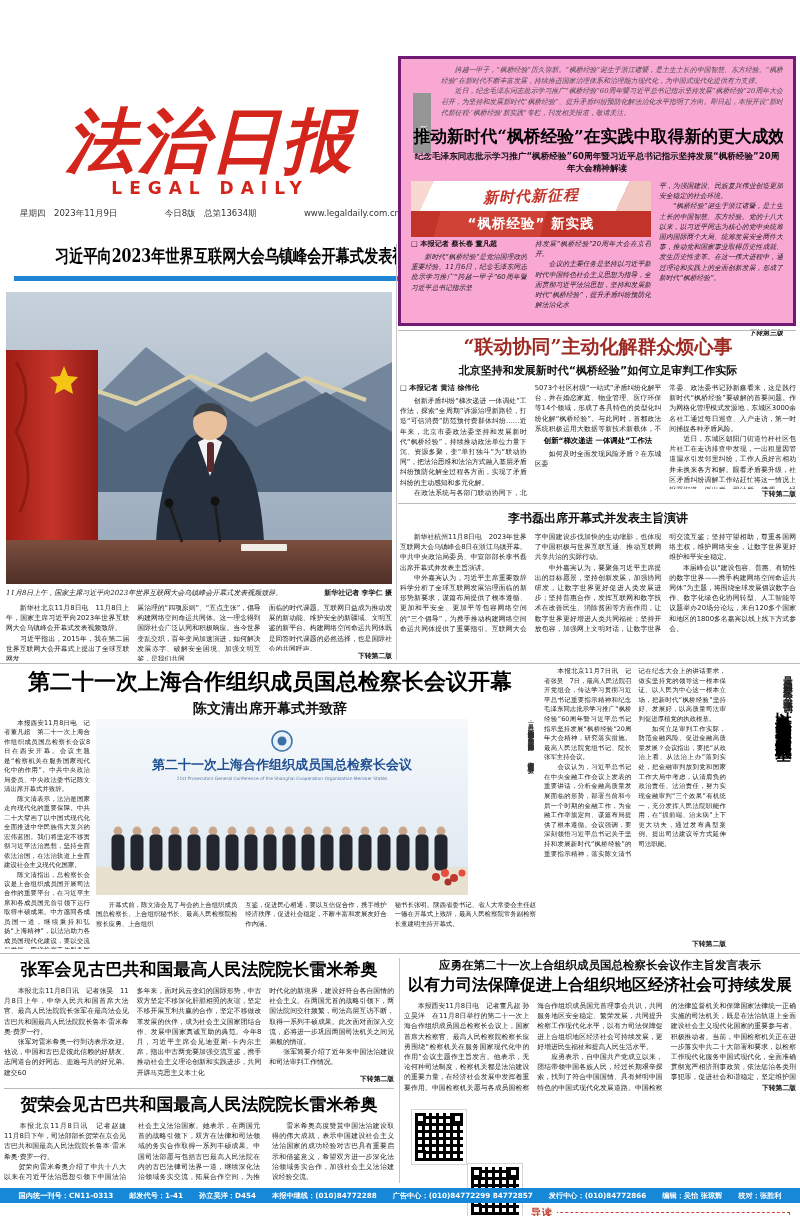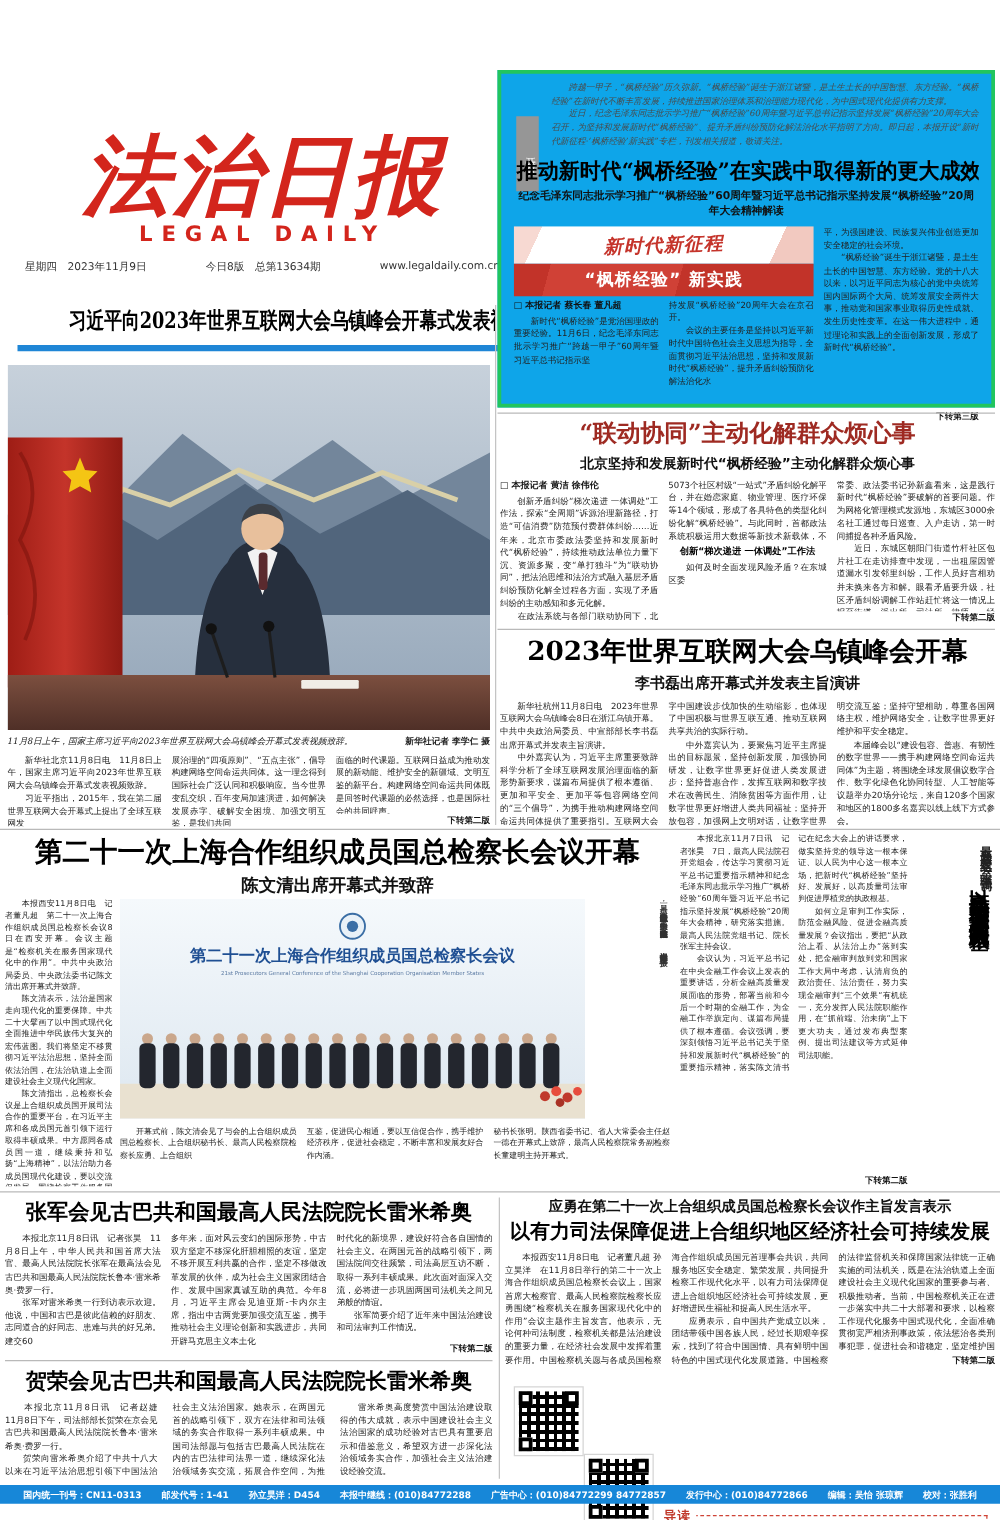--- a/index.html
+++ b/index.html
@@ -20,36 +20,36 @@
   .mast-title{font-family:"DejaVu Serif","Liberation Serif",serif;font-style:italic;font-weight:bold;
               color:#d3251c;font-size:70px;line-height:1.0;text-align:center;letter-spacing:2px;}
   .mast-sub{color:#d3251c;font-weight:bold;font-size:17px;letter-spacing:7px;text-align:center;margin-top:2px;}
   .mast-info{display:flex;justify-content:space-between;font-size:8.5px;color:#333;padding:0 8px;margin-top:10px;}
   .bluebar{position:absolute;left:2px;top:170px;width:392px;height:5px;background:#1f86d6;}
   
   .lead-hl{font-weight:bold;font-size:18px;color:#000;}
   
   .photo{overflow:hidden;}
   
-  .ybox{border:3px solid #22c55e;background:#0ea5e9;padding:6px 10px;box-sizing:border-box;}
+  .ybox{border:3px solid #701a75;background:#f9a8d4;padding:6px 10px;box-sizing:border-box;}
   .kaipian{position:absolute;left:12px;top:34px;width:16px;height:56px;background:#969696;color:#fff;
            writing-mode:vertical-rl;font-size:8.5px;letter-spacing:3px;text-align:center;padding:2px 1px;}
   .fq-intro{margin-left:30px;font-family:"DejaVu Serif","Liberation Serif",serif;font-style:italic;
             font-size:6.9px;line-height:1.55;color:#4a4a4a;text-align:justify;white-space:pre-line;height:56px;overflow:hidden;}
   .fq-hl{font-weight:bold;font-size:17px;color:#000;}
   .fq-sub{font-size:8.6px;font-weight:bold;text-align:center;margin-top:3px;color:#111;}
   .fq-grid{display:grid;grid-template-columns:116px 116px 1fr;grid-template-rows:58px auto;column-gap:8px;margin-top:6px;}
   .banner{grid-column:1/3;grid-row:1;position:relative;overflow:hidden;}
   .banner-top{height:30px;display:flex;align-items:center;justify-content:center;
               background:linear-gradient(115deg,#f7d9d2 0 9%,#fff 9% 86%,#f2c9c0 86%);}
   .banner-script{font-family:"DejaVu Serif","Liberation Serif",serif;font-style:italic;font-weight:bold;
                  color:#c5342b;font-size:15px;transform:rotate(-2deg);letter-spacing:1px;}
   .banner-red{height:26px;background:linear-gradient(105deg,#c23329 0 12%,#d04136 12% 55%,#c23329 55%);
               color:#fff;font-weight:bold;font-size:13.5px;display:flex;align-items:center;justify-content:center;letter-spacing:1px;}
-  .fq-col{font-size:6.8px;line-height:1.5;text-align:justify;white-space:pre-line;overflow:hidden;color:#222;}
+  .fq-col{font-size:6.8px;line-height:1.5;text-align:justify;white-space:pre-line;overflow:hidden;color:#222;font-style:italic;}
   .fq-c3{grid-column:3;grid-row:1/3;display:flex;flex-direction:column;}
   .byline{font-size:7.2px;font-weight:bold;color:#111;margin-bottom:3px;}
   
   .bj-hl{font-weight:bold;font-size:19px;color:#9e2a22;}
   .art-sub{font-size:11px;font-weight:bold;text-align:center;color:#111;margin-top:3px;}
   .cols{display:flex;gap:8px;margin-top:5px;}
   .cols>div{flex:1;min-width:0;}
   .colflex{display:flex;flex-direction:column;}
   .colflex .body-txt{flex:1;}
   .subhead{font-size:7.4px;font-weight:bold;text-align:center;margin:3px 0;color:#000;}
@@ -188,21 +188,21 @@
     </div>
   </section>
 
   <div class="hr" style="left:398px;top:330px;width:398px;"></div>
   <div class="vr" style="left:396px;top:244px;height:416px;"></div>
 
   <section class="abs" style="left:400px;top:334px;width:396px;height:166px;">
     <div class="fitbox">
       <span class="fit bj-hl serif">“联动协同”主动化解群众烦心事</span>
     </div>
-    <div class="art-sub">北京坚持和发展新时代“枫桥经验”主动化解群众烦心事</div>
+    <div class="art-sub">北京坚持和发展新时代“枫桥经验”如何立足审判工作实际</div>
     <div class="cols" style="height:116px;">
       <div style="min-width:0;">
         <div class="byline">□ 本报记者 黄洁 徐伟伦</div>
         <div class="body-txt" style="height:100px;">　　创新矛盾纠纷“梯次递进 一体调处”工作法，探索“全周期”诉源治理新路径，打造“可信消费”防范预付费群体纠纷……近年来，北京市委政法委坚持和发展新时代“枫桥经验”，持续推动政法单位力量下沉、资源多聚，变“单打独斗”为“联动协同”，把法治思维和法治方式融入基层矛盾纠纷预防化解全过程各方面，实现了矛盾纠纷的主动感知和多元化解。
 　　在政法系统与各部门联动协同下，北京先后设立3个市级、24个区级、334个街乡级和</div>
       </div>
       <div class="colflex" style="min-width:0;">
         <div class="body-txt" style="flex:1;">5073个社区村级“一站式”矛盾纠纷化解平台，并在婚恋家庭、物业管理、医疗环保等14个领域，形成了各具特色的类型化纠纷化解“枫桥经验”。与此同时，首都政法系统积极运用大数据等新技术新载体，不断提升对矛盾纠纷的预防、研判与化解能力，推动新时代“枫桥经验”现代化。近日，北京市东城区委政法委、西城区人民法院、石景山区信访办被评为全国“枫桥式工作法”单位。</div>
         <div class="subhead">创新“梯次递进 一体调处”工作法</div>
         <div class="body-txt" style="height:11px;">　　如何及时全面发现风险矛盾？在东城区委</div>
@@ -211,23 +211,20 @@
         <div class="body-txt" style="flex:1;">常委、政法委书记孙新鑫看来，这是践行新时代“枫桥经验”要破解的首要问题。作为网格化管理模式发源地，东城区3000余名社工通过每日巡查、入户走访，第一时间捕捉各种矛盾风险。
 　　近日，东城区朝阳门街道竹杆社区包片社工在走访排查中发现，一出租屋因管道漏水引发邻里纠纷，工作人员好言相劝并未换来各方和解。眼看矛盾要升级，社区矛盾纠纷调解工作站赶忙将这一情况上报至街道。派出所、司法所、律师……经过街道矛盾纠纷调解中心工作人员及值班律师调解，各方最终达成赔偿协议。</div>
         <div class="jump">下转第二版</div>
       </div>
     </div>
   </section>
 
   <div class="hr" style="left:398px;top:503px;width:398px;"></div>
 
   <section class="abs" style="left:400px;top:507px;width:396px;height:152px;">
-    <div class="fitbox">
-      <span class="fit wz-hl serif">2023年世界互联网大会乌镇峰会开幕</span>
-    </div>
     <div class="art-sub" style="font-size:12px;">李书磊出席开幕式并发表主旨演讲</div>
     <div class="cols" style="height:102px;">
       <div class="body-txt" style="height:102px;">　　新华社杭州11月8日电　2023年世界互联网大会乌镇峰会8日在浙江乌镇开幕。中共中央政治局委员、中宣部部长李书磊出席开幕式并发表主旨演讲。
 　　中外嘉宾认为，习近平主席重要致辞科学分析了全球互联网发展治理面临的新形势新要求，谋篇布局提供了根本遵循、更加和平安全、更加平等包容网络空间的“三个倡导”，为携手推动构建网络空间命运共同体提供了重要指引。互联网大会创设10年成果丰硕，是数</div>
       <div class="body-txt" style="height:102px;">字中国建设步伐加快的生动缩影，也体现了中国积极与世界互联互通、推动互联网共享共治的实际行动。
 　　中外嘉宾认为，要聚焦习近平主席提出的目标愿景，坚持创新发展，加强协同研发，让数字世界更好促进人类发展进步；坚持普惠合作，发挥互联网和数字技术在改善民生、消除贫困等方面作用，让数字世界更好增进人类共同福祉；坚持开放包容，加强网上文明对话，让数字世界更好推动文</div>
       <div class="body-txt" style="height:102px;">明交流互鉴；坚持守望相助，尊重各国网络主权，维护网络安全，让数字世界更好维护和平安全稳定。
 　　本届峰会以“建设包容、普惠、有韧性的数字世界——携手构建网络空间命运共同体”为主题，将围绕全球发展倡议数字合作、数字化绿色化协同转型、人工智能等议题举办20场分论坛，来自120多个国家和地区的1800多名嘉宾以线上线下方式参会。</div>
     </div>
   </section>

